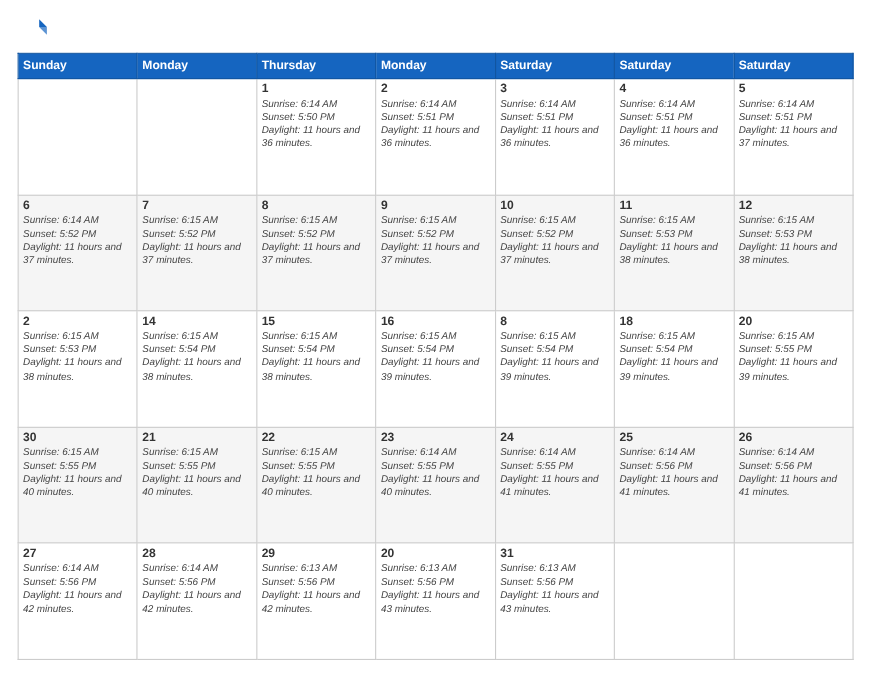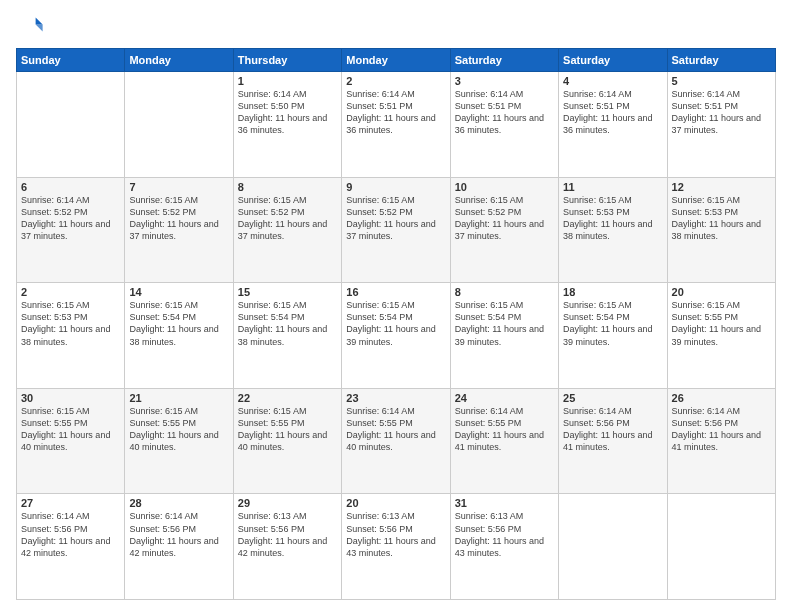--- a/index.html
+++ b/index.html
@@ -85,20 +85,21 @@
     .day-num {
       font-size: 11px;
       font-weight: bold;
       display: block;
       margin-bottom: 1px;
     }
     .day-info {
       font-size: 9px;
       color: #444;
       line-height: 1.35;
+      font-style: italic;
     }
     .empty {
       background: #fff !important;
     }
   </style>
 </head>
 <body>
 
 <div class="page">
   <div class="header">

